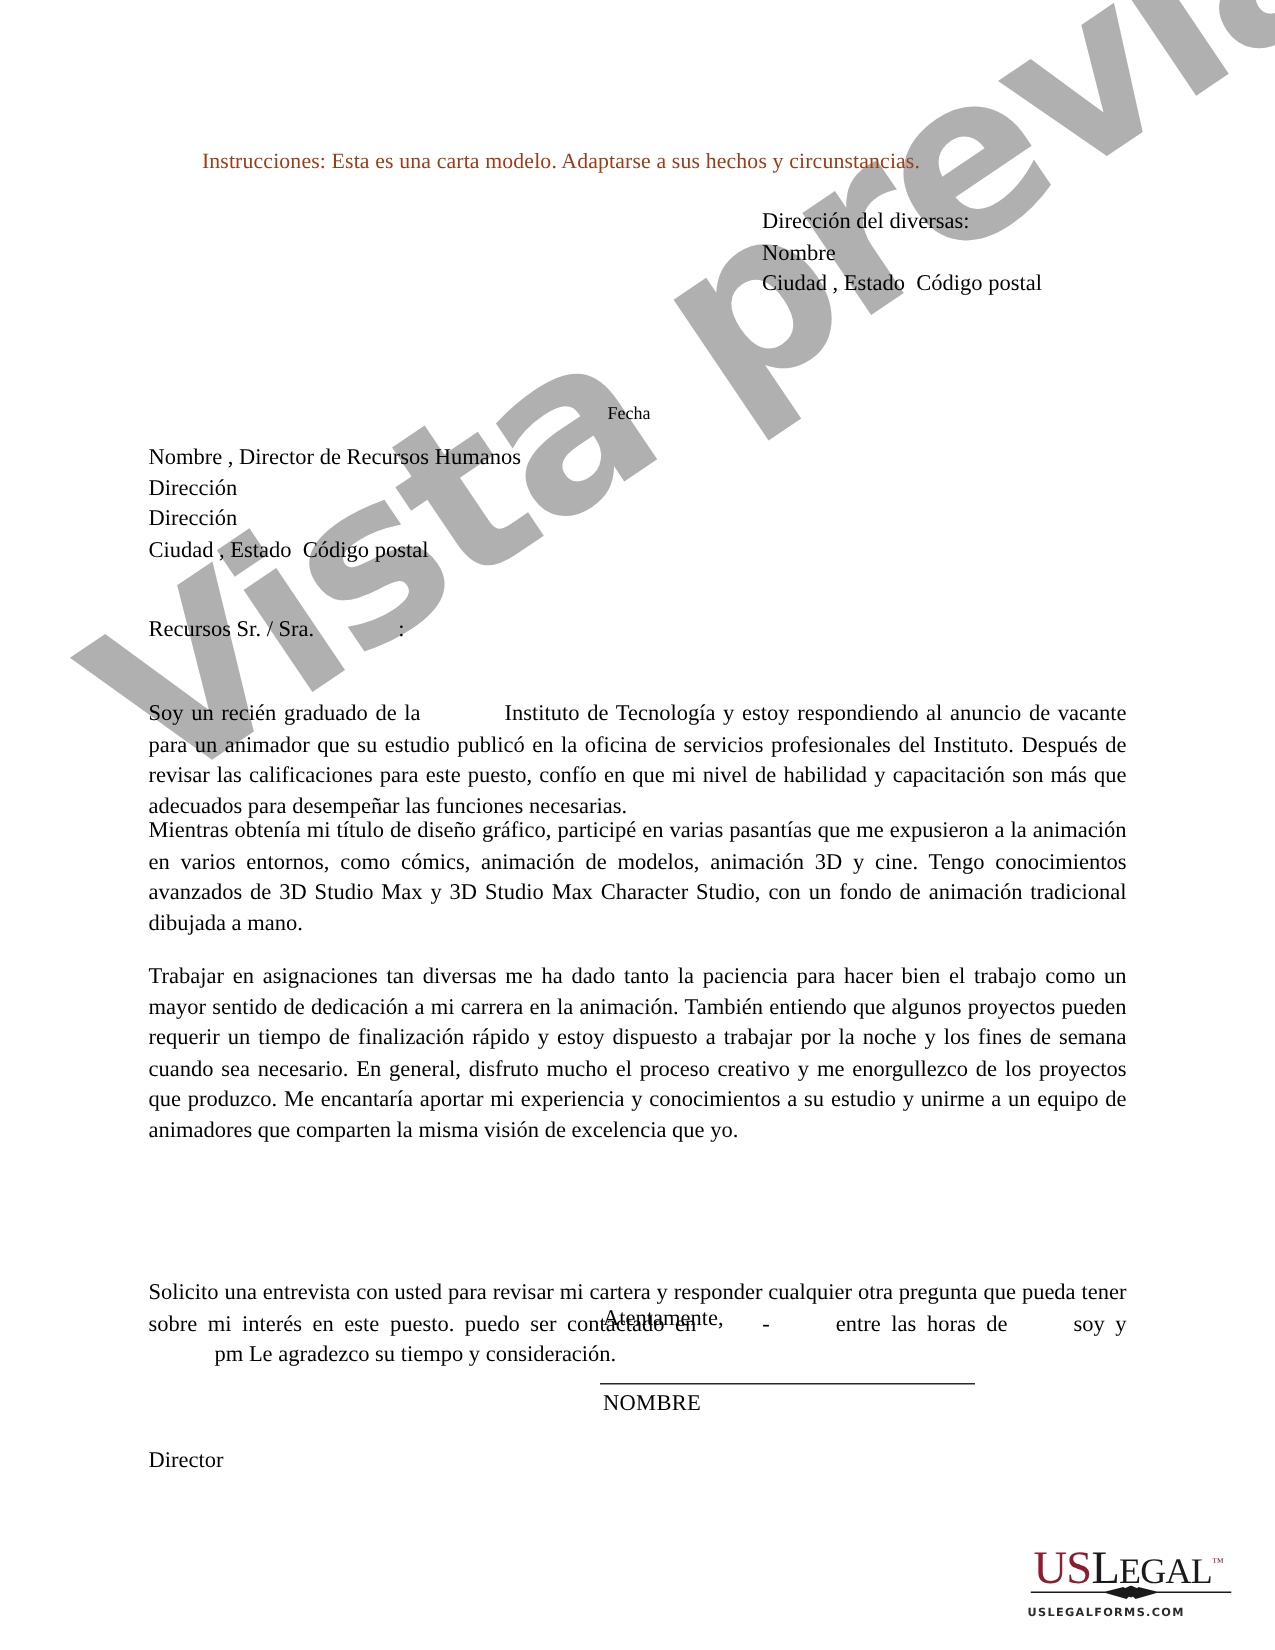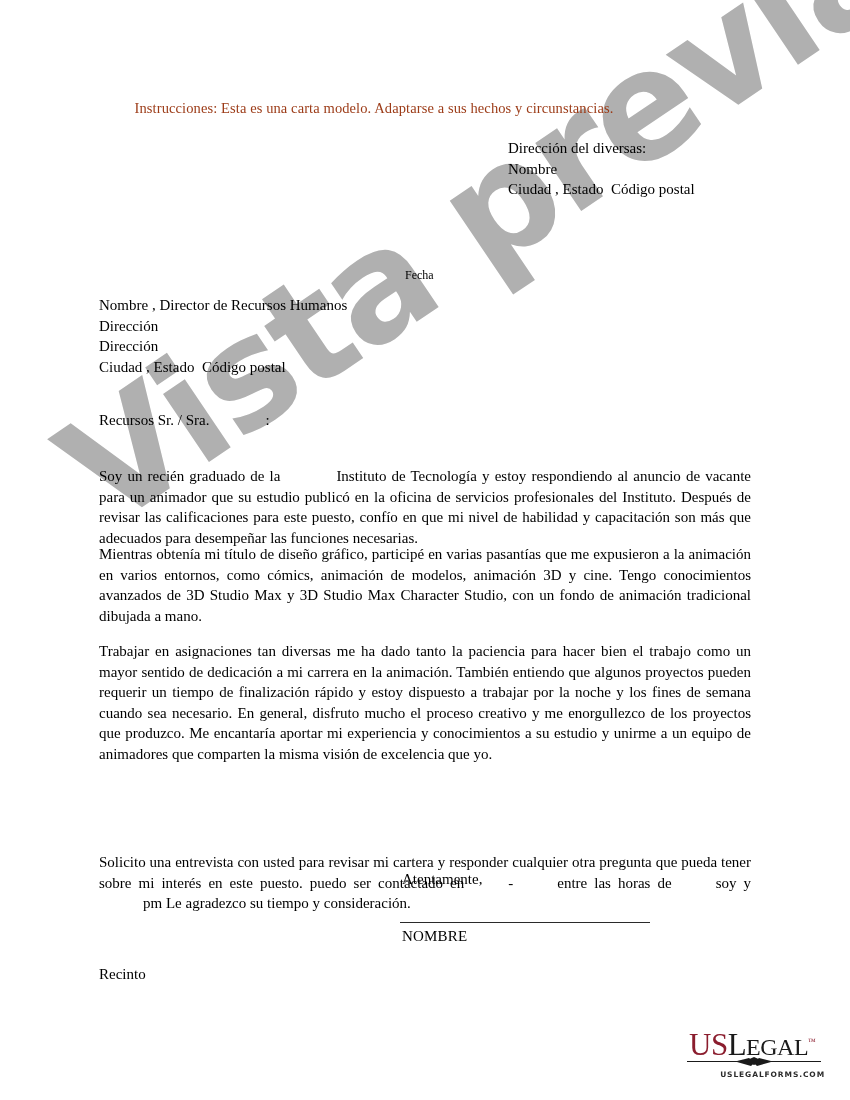--- a/index.html
+++ b/index.html
@@ -182,21 +182,21 @@
     left: 2px;
     top: 31px;
     width: 134px;
     height: 13px;
   }
   #logo .logo-sub {
     position: absolute;
     left: 0;
     top: 44px;
     width: 140px;
-    text-align: right;
+    text-align: left;
     font-family: "DejaVu Sans", sans-serif;
     font-size: 7.5px;
     font-weight: 700;
     letter-spacing: 0.9px;
     color: #2b2b2b;
   }
 </style>
 </head>
 <body>
 
@@ -231,21 +231,21 @@
 
   <div class="body-para" id="para3">Trabajar en asignaciones tan diversas me ha dado tanto la paciencia para hacer bien el trabajo como un mayor sentido de dedicación a mi carrera en la animación. También entiendo que algunos proyectos pueden requerir un tiempo de finalización rápido y estoy dispuesto a trabajar por la noche y los fines de semana cuando sea necesario. En general, disfruto mucho el proceso creativo y me enorgullezco de los proyectos que produzco. Me encantaría aportar mi experiencia y conocimientos a su estudio y unirme a un equipo de animadores que comparten la misma visión de excelencia que yo.</div>
 
   <div class="body-para" id="para4"><span>Solicito una entrevista con usted para revisar mi cartera y responder cualquier otra pregunta que pueda tener sobre mi interés en este puesto. puedo ser contactado en</span><span class="blank-gap gap-md"></span><span>-</span><span class="blank-gap gap-md"></span><span>entre las horas de</span><span class="blank-gap gap-md"></span><span>soy y</span><span class="blank-gap gap-md"></span><span>pm Le agradezco su tiempo y consideración.</span></div>
 
   <div class="closing">Atentamente,</div>
 
   <div class="sig-line"></div>
   <div class="sig-name">NOMBRE</div>
 
-  <div class="enclosure">Recinto</div>
+  <div class="enclosure">Director</div>
 </div>
 
 <div id="logo">
   <div class="logo-word"><span class="logo-us">US</span><span class="logo-l">L</span><span class="logo-egal">EGAL</span><span class="logo-tm">™</span></div>
   <svg class="logo-wings" viewBox="0 0 134 13" xmlns="http://www.w3.org/2000/svg">
     <path d="M0 4 L50 4 L62 1 L67 5 L72 1 L84 4 L134 4 L134 5 L84 5 L70 9 L67 6 L64 9 L50 5 L0 5 Z" fill="#1a1a1a"></path>
     <path d="M58 4 L67 0 L76 4 L67 8 Z" fill="#1a1a1a"></path>
   </svg>
   <div class="logo-sub">USLEGALFORMS.COM</div>
 </div>

